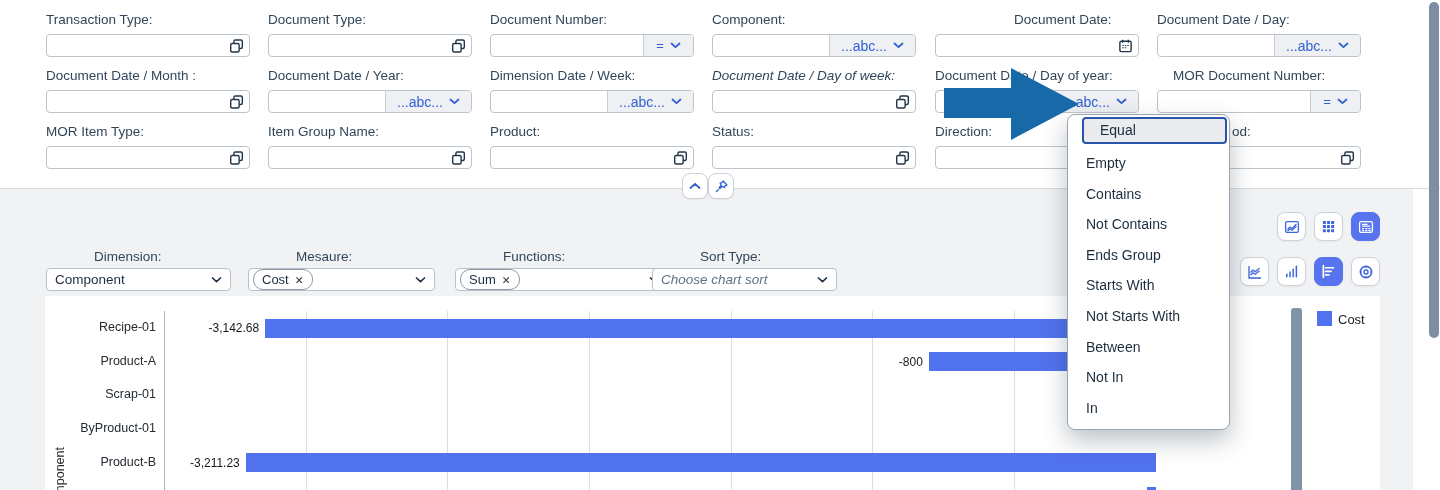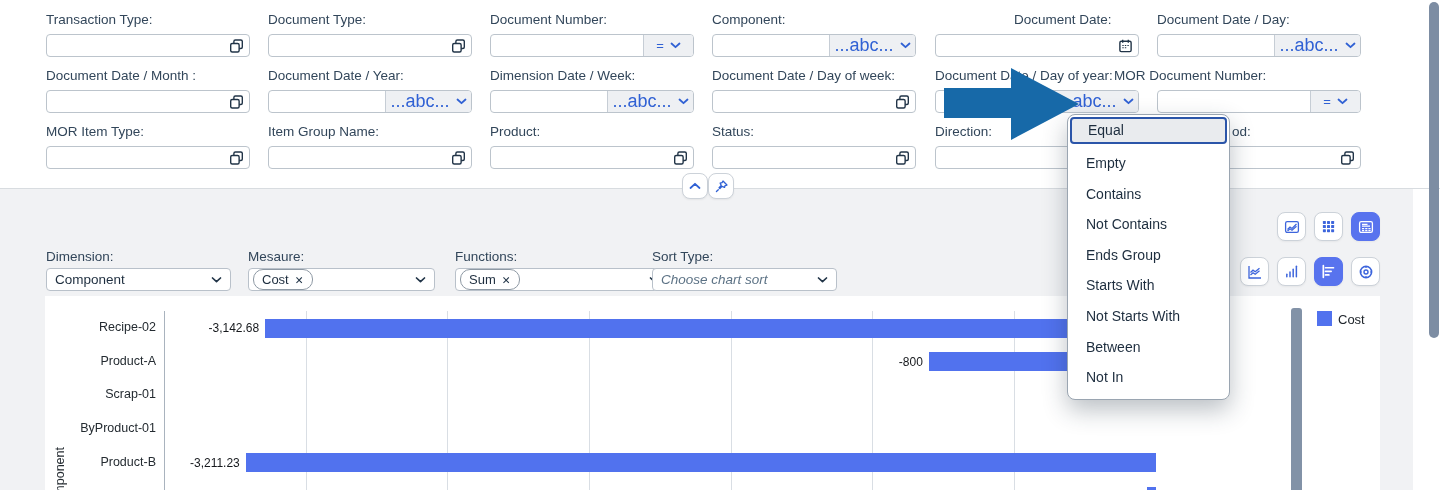--- a/index.html
+++ b/index.html
@@ -11,33 +11,33 @@
   
   .top-panel{position:absolute;left:0;top:0;width:1440px;height:188px;background:#fff;border-bottom:1px solid #d8dce0;}
   .gray-band{position:absolute;left:0;top:189px;width:1413px;height:301px;background:#f1f2f4;}
   .chart-panel{position:absolute;left:45px;top:296px;width:1335px;height:194px;background:#ffffff;}
   
   .f-label{position:absolute;font-size:13.5px;color:#32465a;white-space:nowrap;}
   .f-input{position:absolute;height:23px;background:#fff;border:1px solid #bcc4cc;border-radius:4px;box-sizing:border-box;}
   .f-icon{position:absolute;right:5px;top:50%;transform:translateY(-50%);display:flex;align-items:center;}
   .suffix-seg{position:absolute;right:0;top:0;height:100%;background:#eef0f3;border-left:1px solid #c6cdd5;
     border-radius:0 3px 3px 0;display:flex;align-items:center;justify-content:center;gap:6px;box-sizing:border-box;}
-  .abc-txt,.eq-txt{color:#3061d4;font-size:18px;font-weight:500;}
+  .abc-txt,.eq-txt{color:#3061d4;font-size:14px;font-weight:500;}
   .eq-txt{font-size:13px;}
   
   .pill-btn{position:absolute;width:24px;height:24px;background:#fff;border:1px solid #ccd2d9;border-radius:8px;
     display:flex;align-items:center;justify-content:center;z-index:30;box-shadow:0 1px 2px rgba(0,0,0,.06);}
   
   .op-dropdown{position:absolute;left:1067px;top:114px;width:163px;background:#fff;border:1px solid #9aa5b1;
     border-radius:8px;box-shadow:0 10px 24px rgba(29,45,62,.30);z-index:50;box-sizing:border-box;padding-bottom:6px;}
   .op-item{height:30.6px;line-height:30.6px;padding-left:18px;font-size:14px;color:#1d2d3e;cursor:pointer;}
-  .op-item.selected{height:23px;line-height:23px;margin:2px 2px 4px 2px;border:2px solid #2b55a9;border-radius:4px;
+  .op-item.selected{height:23px;line-height:23px;margin:2px 2px 4px 14px;border:2px solid #2b55a9;border-radius:4px;
     background:#e9ebee;padding-left:16px;}
   
-  .c-label{position:absolute;font-size:13.5px;color:#32465a;}
+  .c-label{position:absolute;font-size:13.5px;color:#32465a;margin-left:48px;}
   .c-select{position:absolute;height:23px;background:#fff;border:1px solid #b9c1ca;border-radius:4px;box-sizing:border-box;
     display:flex;align-items:center;padding:0 26px 0 8px;font-size:13.5px;color:#1d2d3e;}
   .c-chev{position:absolute;right:8px;top:50%;transform:translateY(-50%);display:flex;}
   .chip{display:inline-flex;align-items:center;border:1px solid #8e99a4;border-radius:10px;height:19px;padding:0 8px;
     font-size:13px;color:#1d2d3e;background:#fff;}
   .chip-x{margin-left:6px;font-size:10.5px;color:#223548;}
   .placeholder{font-style:italic;color:#5c7285;}
   
   .icon-btn{position:absolute;width:27px;height:27px;background:#fff;border:1px solid #ccd2d9;border-radius:8px;
     display:flex;align-items:center;justify-content:center;box-shadow:0 1px 2px rgba(0,0,0,.05);}
@@ -148,41 +148,41 @@
     <div class="f-input" style="left: 490px; top: 90px; width: 204px;">
       <span class="suffix-seg" style="width: 86px;">
         <span class="abc-txt">...abc...</span>
         <span style="display:flex;">
           <svg width="11" height="7" viewBox="0 0 11 7" fill="none" stroke="#3061d4" stroke-width="1.8" stroke-linecap="round" stroke-linejoin="round">
             <path d="M1.5 1.5 5.5 5.2 9.5 1.5"></path>
           </svg>
         </span>
       </span>
     </div>
-    <div class="f-label" style="left: 712px; top: 68px;">Document Date / Day of week:</div>
+    <div class="f-label" style="left: 712px; top: 68px; font-style: italic;">Document Date / Day of week:</div>
     <div class="f-input" style="left: 712px; top: 90px; width: 204px;">
       <span class="f-icon">
         <svg width="15" height="15" viewBox="0 0 16 16">
           <rect x="5.2" y="1.6" width="9" height="9" rx="1.6" fill="none" stroke="#223548" stroke-width="1.5"></rect>
           <rect x="1.8" y="5.4" width="9" height="9" rx="1.6" fill="#fff" stroke="#223548" stroke-width="1.5"></rect>
         </svg>
       </span>
     </div>
     <div class="f-label" style="left: 935px; top: 68px;">Document Date / Day of year:</div>
     <div class="f-input" style="left: 935px; top: 90px; width: 204px;">
       <span class="suffix-seg" style="width: 86px;">
         <span class="abc-txt">...abc...</span>
         <span style="display:flex;">
           <svg width="11" height="7" viewBox="0 0 11 7" fill="none" stroke="#3061d4" stroke-width="1.8" stroke-linecap="round" stroke-linejoin="round">
             <path d="M1.5 1.5 5.5 5.2 9.5 1.5"></path>
           </svg>
         </span>
       </span>
     </div>
-    <div class="f-label" style="left: 1114px; top: 68px;">MOR Document Number:</div>
+    <div class="f-label" style="left: 1173px; top: 68px;">MOR Document Number:</div>
     <div class="f-input" style="left: 1157px; top: 90px; width: 204px;">
       <span class="suffix-seg" style="width: 50px;">
         <span class="eq-txt">=</span>
         <span style="display:flex;">
           <svg width="11" height="7" viewBox="0 0 11 7" fill="none" stroke="#3061d4" stroke-width="1.8" stroke-linecap="round" stroke-linejoin="round">
             <path d="M1.5 1.5 5.5 5.2 9.5 1.5"></path>
           </svg>
         </span>
       </span>
     </div>
@@ -254,20 +254,21 @@
 <div id="op-dropdown" class="op-dropdown">
     <div class="op-item selected">Equal</div>
     <div class="op-item">Empty</div>
     <div class="op-item">Contains</div>
     <div class="op-item">Not Contains</div>
     <div class="op-item">Ends Group</div>
     <div class="op-item">Starts With</div>
     <div class="op-item">Not Starts With</div>
     <div class="op-item">Between</div>
     <div class="op-item">Not In</div>
+    <div class="op-item">In</div>
   </div>
 
 <svg class="annot-arrow" width="1440" height="490">
   <polygon points="944,88 1011,88 1011,68 1079,104 1011,140 1011,118 944,118" fill="#1769a8"></polygon>
 </svg>
 
 <div class="icon-btn" style="left:1277px;top:212px;">
   <span style="display:flex;">
     <svg width="16" height="16" viewBox="0 0 16 16" fill="none" stroke="#3d65dc" stroke-width="1.3">
         <rect x="1.6" y="2.6" width="12.8" height="10.8" rx="1.6"></rect>
@@ -387,21 +388,21 @@
 </div>
 
 <div id="chart">
     <div class="gridline" style="left: 305.645px; top: 311px; height: 179px;"></div>
     <div class="gridline" style="left: 447.29px; top: 311px; height: 179px;"></div>
     <div class="gridline" style="left: 588.935px; top: 311px; height: 179px;"></div>
     <div class="gridline" style="left: 730.58px; top: 311px; height: 179px;"></div>
     <div class="gridline" style="left: 872.225px; top: 311px; height: 179px;"></div>
     <div class="gridline" style="left: 1013.87px; top: 311px; height: 179px;"></div>
     <div class="axis-line" style="left: 164px; top: 311px; height: 179px;"></div>
-    <div class="cat-label" style="left: 40px; top: 320px; width: 116px;">Recipe-02</div>
+    <div class="cat-label" style="left: 40px; top: 320px; width: 116px;">Recipe-01</div>
     <div class="bar" style="left: 265.225px; top: 318.5px; width: 890.29px; height: 19px; background: rgb(81, 114, 238);"></div>
     <div class="val-label" style="left: 179.225px; top: 321px; width: 80px;">-3,142.68</div>
     <div class="cat-label" style="left: 40px; top: 353.65px; width: 116px;">Product-A</div>
     <div class="bar" style="left: 928.883px; top: 352.15px; width: 226.632px; height: 19px; background: rgb(81, 114, 238);"></div>
     <div class="val-label" style="left: 842.883px; top: 354.65px; width: 80px;">-800</div>
     <div class="cat-label" style="left: 40px; top: 387.3px; width: 116px;">Scrap-01</div>
     <div class="cat-label" style="left: 40px; top: 420.95px; width: 116px;">ByProduct-01</div>
     <div class="cat-label" style="left: 40px; top: 454.6px; width: 116px;">Product-B</div>
     <div class="bar" style="left: 245.806px; top: 453.1px; width: 909.709px; height: 19px; background: rgb(81, 114, 238);"></div>
     <div class="val-label" style="left: 159.806px; top: 455.6px; width: 80px;">-3,211.23</div>

